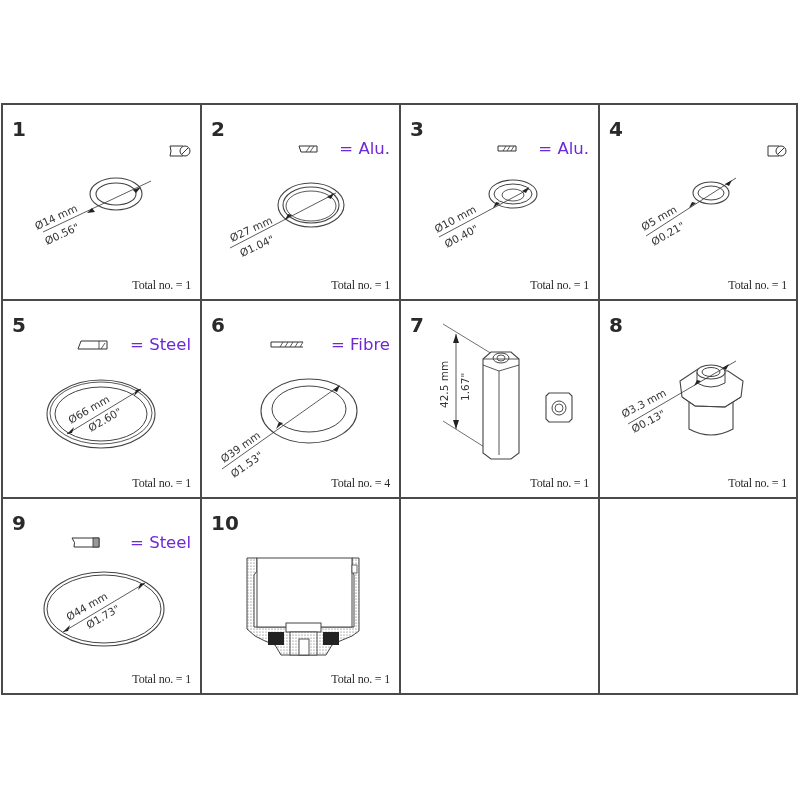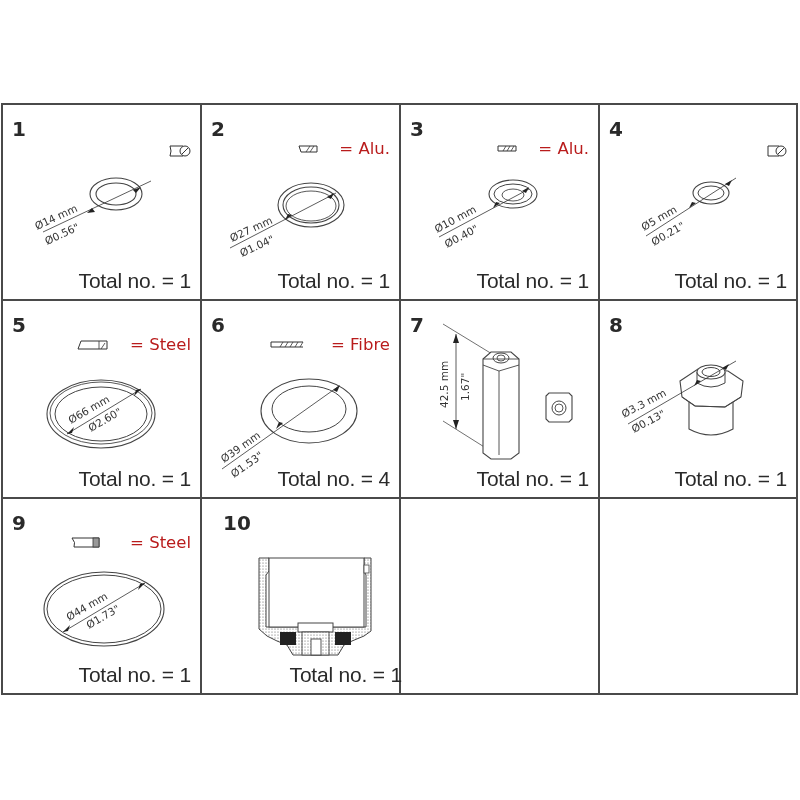--- a/index.html
+++ b/index.html
@@ -2,22 +2,22 @@
 <html><head>
 <meta charset="utf-8">
 <style>
   html,body{margin:0;padding:0;background:#ffffff;}
   body{width:800px;height:800px;position:relative;overflow:hidden;font-family:"DejaVu Sans","Liberation Sans",sans-serif;color:#222;}
   .grid{position:absolute;left:1px;top:103px;width:797px;height:592px;border:2px solid #4a4a4a;box-sizing:border-box;}
   .cell{position:absolute;box-sizing:border-box;}
   .vline{position:absolute;top:0;width:2px;height:100%;background:#4a4a4a;}
   .hline{position:absolute;left:0;height:2px;width:100%;background:#4a4a4a;}
   .num{position:absolute;left:9px;top:12px;font-family:"DejaVu Sans",sans-serif;font-weight:bold;font-size:20px;color:#2a2a2a;}
-  .total{position:absolute;right:9px;bottom:6px;font-family:Liberation Sans, sans-serif;font-size:21px;color:#2a2a2a;letter-spacing:-0.2px;}
-  .legend{position:absolute;right:9px;top:34px;display:flex;align-items:center;gap:21px;font-family:"DejaVu Sans",sans-serif;font-size:16.5px;color:#b91c1c;}
+  .total{position:absolute;right:9px;bottom:6px;font-family:Liberation Serif, serif;font-size:12px;color:#2a2a2a;letter-spacing:-0.2px;}
+  .legend{position:absolute;right:9px;top:34px;display:flex;align-items:center;gap:21px;font-family:"DejaVu Sans",sans-serif;font-size:16.5px;color:#6d28d9;}
   .legend svg{display:block;}
   .drawing{position:absolute;left:0;top:0;}
   .dim{font-family:"DejaVu Sans",sans-serif;font-size:10.5px;fill:#333;}
 </style>
 </head>
 <body>
 
 <div class="grid">
 
   <div class="vline" style="left:197px"></div>
@@ -226,21 +226,21 @@
       <ellipse cx="101" cy="110" rx="57" ry="34" fill="none" stroke="#444" stroke-width="1"></ellipse>
       <line x1="60" y1="133" x2="142" y2="84" stroke="#333" stroke-width="0.8"></line>
       <polygon points="60,133 67,126 65,132" fill="#222"></polygon>
       <polygon points="142,84 135,91 137,85" fill="#222"></polygon>
       <text class="dim" transform="translate(66,122) rotate(-30)">Ø44 mm</text>
       <text class="dim" transform="translate(86,130) rotate(-30)">Ø1.73"</text>
     </svg>
     <span class="total">Total no. = 1</span>
   </div>
 
-  <div class="cell" style="left:211px;top:394px;width:197px;height:194px">
+  <div class="cell" style="left:199px;top:394px;width:197px;height:194px">
     <span class="num">10</span>
     <svg class="drawing" width="197" height="194">
       <defs>
         <pattern id="dots" width="3" height="3" patternUnits="userSpaceOnUse">
           <rect width="3" height="3" fill="#fff"></rect>
           <circle cx="1" cy="1" r="0.55" fill="#555"></circle>
         </pattern>
       </defs>
 
       <path d="M45 59 L55 59 L55 72 L52 76 L52 128 L152 128 L152 76 L150 72 L150 59 L157 59 L157 132 L150 137 L138 142 L130 146 L124 156 L79 156 L73 146 L63 142 L53 137 L45 130 Z" fill="url(#dots)" stroke="#444" stroke-width="1"></path>

